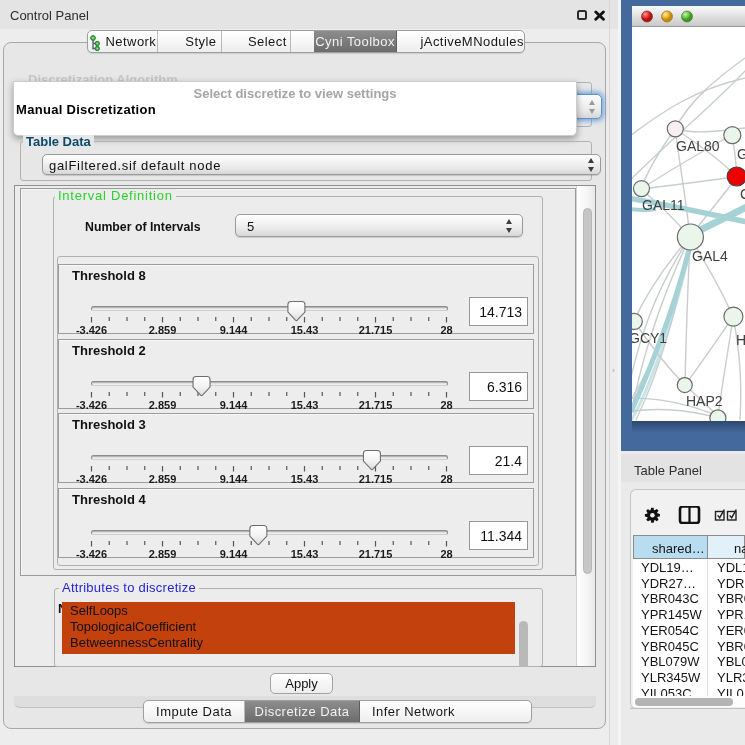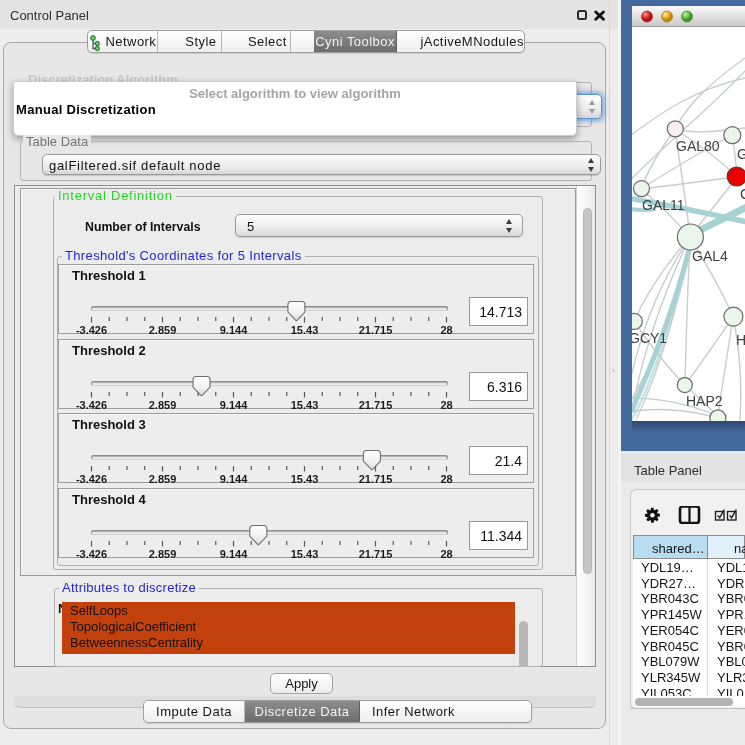--- a/index.html
+++ b/index.html
@@ -63,25 +63,25 @@
   </div>
 
   <div class="group" style="left:20px;top:82px;width:572px;height:45px;"></div>
   <div class="abs" style="left:25px;top:72px;font-size:13px;font-weight:bold;color:#c6c6c6;background:#e7e7e7;padding:0 3px;">Discretization Algorithm</div>
   <div class="combo" style="left:26px;top:94px;width:560px;height:25px;box-shadow:0 0 5px 2px rgba(88,148,216,.8);border-color:#5e94c8;">
     <span class="arr up" style="right:6px;top:5px;border-bottom-color:#9a9a9a;"></span>
     <span class="arr dn" style="right:6px;top:14px;border-top-color:#9a9a9a;"></span>
   </div>
 
   <div class="abs" style="left:13px;top:81px;width:564px;height:55px;background:#ffffff;border:1px solid #cccccc;border-radius:0 0 5px 5px;box-shadow:0 3px 7px rgba(0,0,0,.35);"></div>
-  <div class="abs" style="left:13px;top:86px;width:564px;text-align:center;font-size:13px;font-weight:bold;color:#a5a5a5;">Select algorithm to view algorithm</div>
+  <div class="abs" style="left:13px;top:86px;width:564px;text-align:center;font-size:13px;font-weight:bold;color:#a5a5a5;">Select discretize to view settings</div>
   <div class="abs" style="left:16px;top:102px;font-size:13px;font-weight:bold;letter-spacing:.3px;color:#000;">Manual Discretization</div>
 
   <div class="group" style="left:20px;top:141px;width:572px;height:40px;"></div>
-  <div class="glabel" style="left:23px;top:135px;color:#737373;background:#e7e7e7;">Table Data</div>
+  <div class="glabel" style="left:23px;top:135px;color:#0c4a6e;background:#e7e7e7;font-weight:bold;">Table Data</div>
   <div class="combo" style="left:26px;top:154px;width:559px;height:21px;">
     <span class="ctext" style="left:6px;letter-spacing:.7px;">galFiltered.sif default node</span>
     <span class="arr up" style="right:6px;top:3px;"></span>
     <span class="arr dn" style="right:6px;top:12px;"></span>
   </div>
 
   <div class="abs" style="left:14px;top:185px;width:582px;height:482px;border:1px solid #8f8f8f;background:#ececec;"></div>
 
   <div class="abs" style="left:576px;top:186px;width:19px;height:480px;background:linear-gradient(to right,#ffffff,#f4f4f4 60%,#e8e8e8);border-left:1px solid #d0d0d0;"></div>
   <div class="abs" style="left:583px;top:208px;width:9px;height:366px;border-radius:5px;background:#c6c6c6;border:1px solid #b6b6b6;"></div>
@@ -92,24 +92,23 @@
   <div class="glabel" style="left:55px;top:189px;color:#27d427;background:#ececec;letter-spacing:.75px;">Interval Definition</div>
 
   <div class="abs" style="left:85px;top:220px;font-size:12.3px;font-weight:bold;color:#111;">Number of Intervals</div>
   <div class="combo" style="left:219px;top:214px;width:288px;height:23px;">
     <span class="ctext" style="left:11px;">5</span>
     <span class="arr up" style="right:10px;top:4px;"></span>
     <span class="arr dn" style="right:10px;top:13px;"></span>
   </div>
 
   <div class="group" style="left:57px;top:256px;width:482px;height:310px;border-color:#b0b0b0;"></div>
-  <div class="glabel" style="left:62px;top:249px;color:#2525d8;background:#ececec;letter-spacing:.35px;">Threshold's Coordinates for 5 Intervals</div>
 
   <div class="tbox" style="top:264px;">
-  <b>Threshold 1</b>
+  <b>Threshold 8</b>
   <div class="track"></div>
   <svg style="position:absolute;left:0;top:0;" width="477" height="70" viewBox="0 0 477 70">
         <g stroke="#565656" stroke-width="1.2">
           <line x1="32.50" y1="52" x2="32.50" y2="57.5"></line>
           <line x1="50.25" y1="52" x2="50.25" y2="56"></line>
           <line x1="68.00" y1="52" x2="68.00" y2="56"></line>
           <line x1="85.75" y1="52" x2="85.75" y2="56"></line>
           <line x1="103.50" y1="52" x2="103.50" y2="57.5"></line>
           <line x1="121.25" y1="52" x2="121.25" y2="56"></line>
           <line x1="139.00" y1="52" x2="139.00" y2="56"></line>

